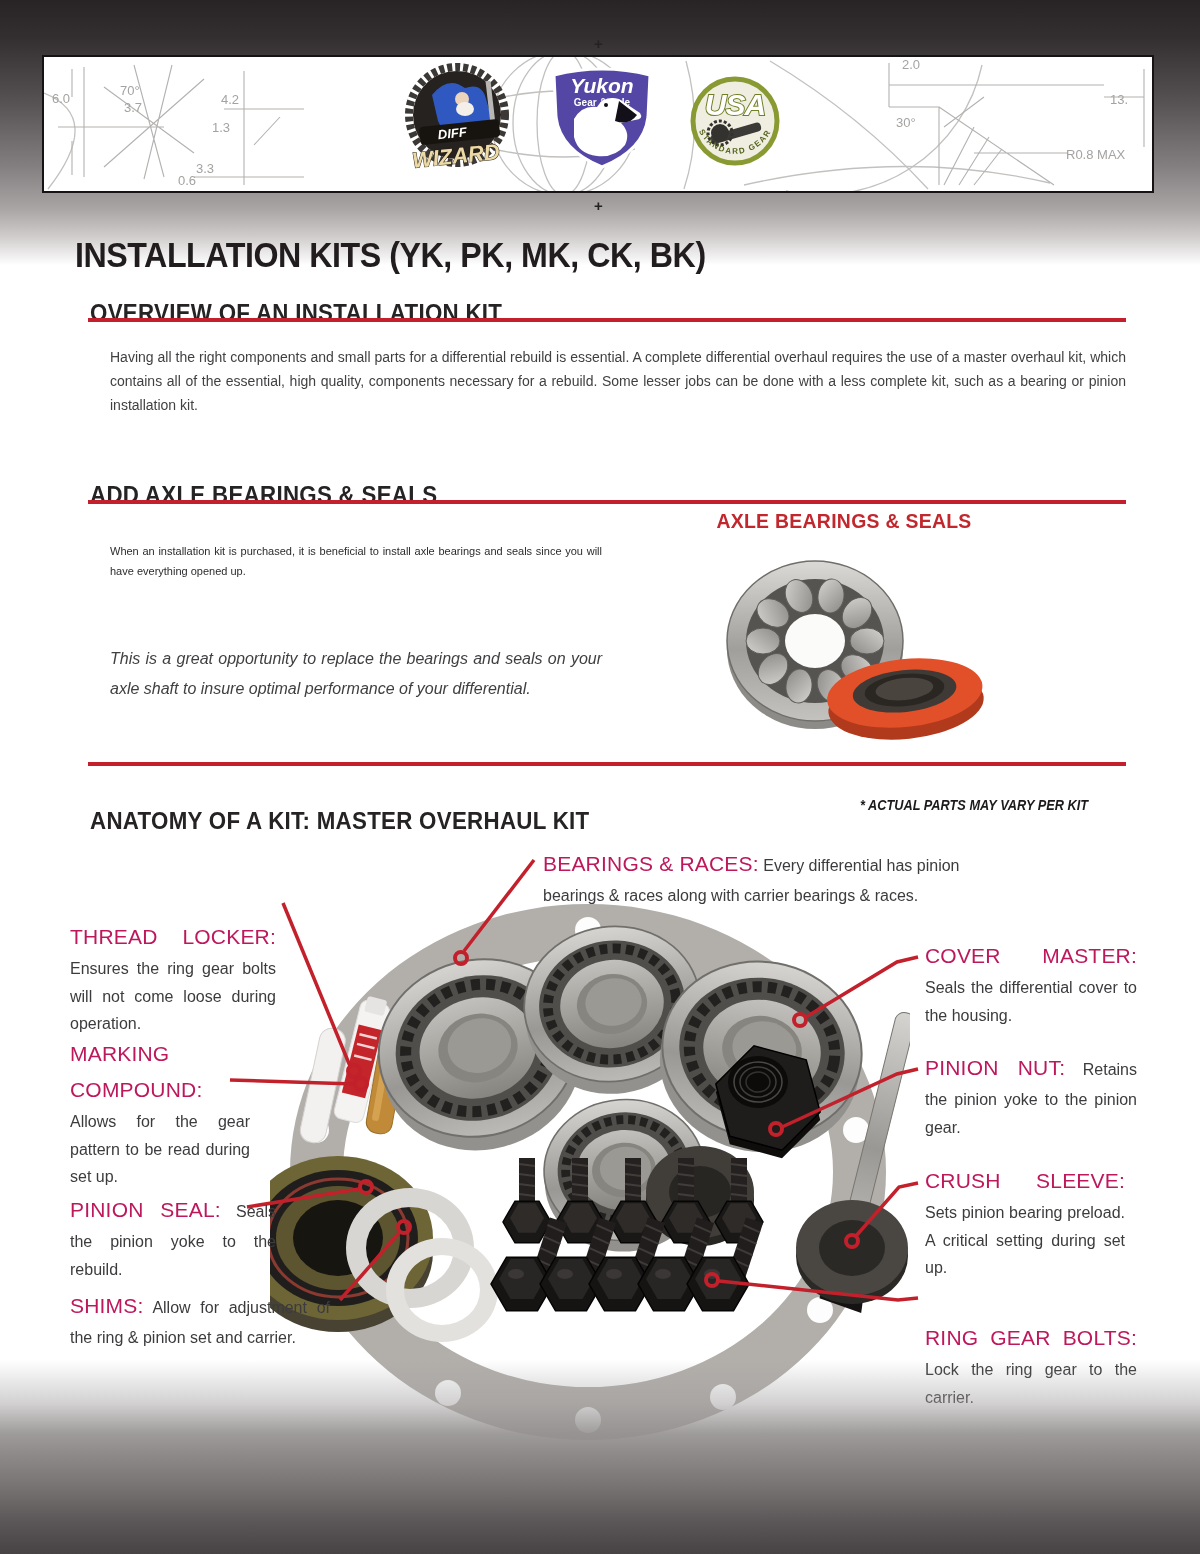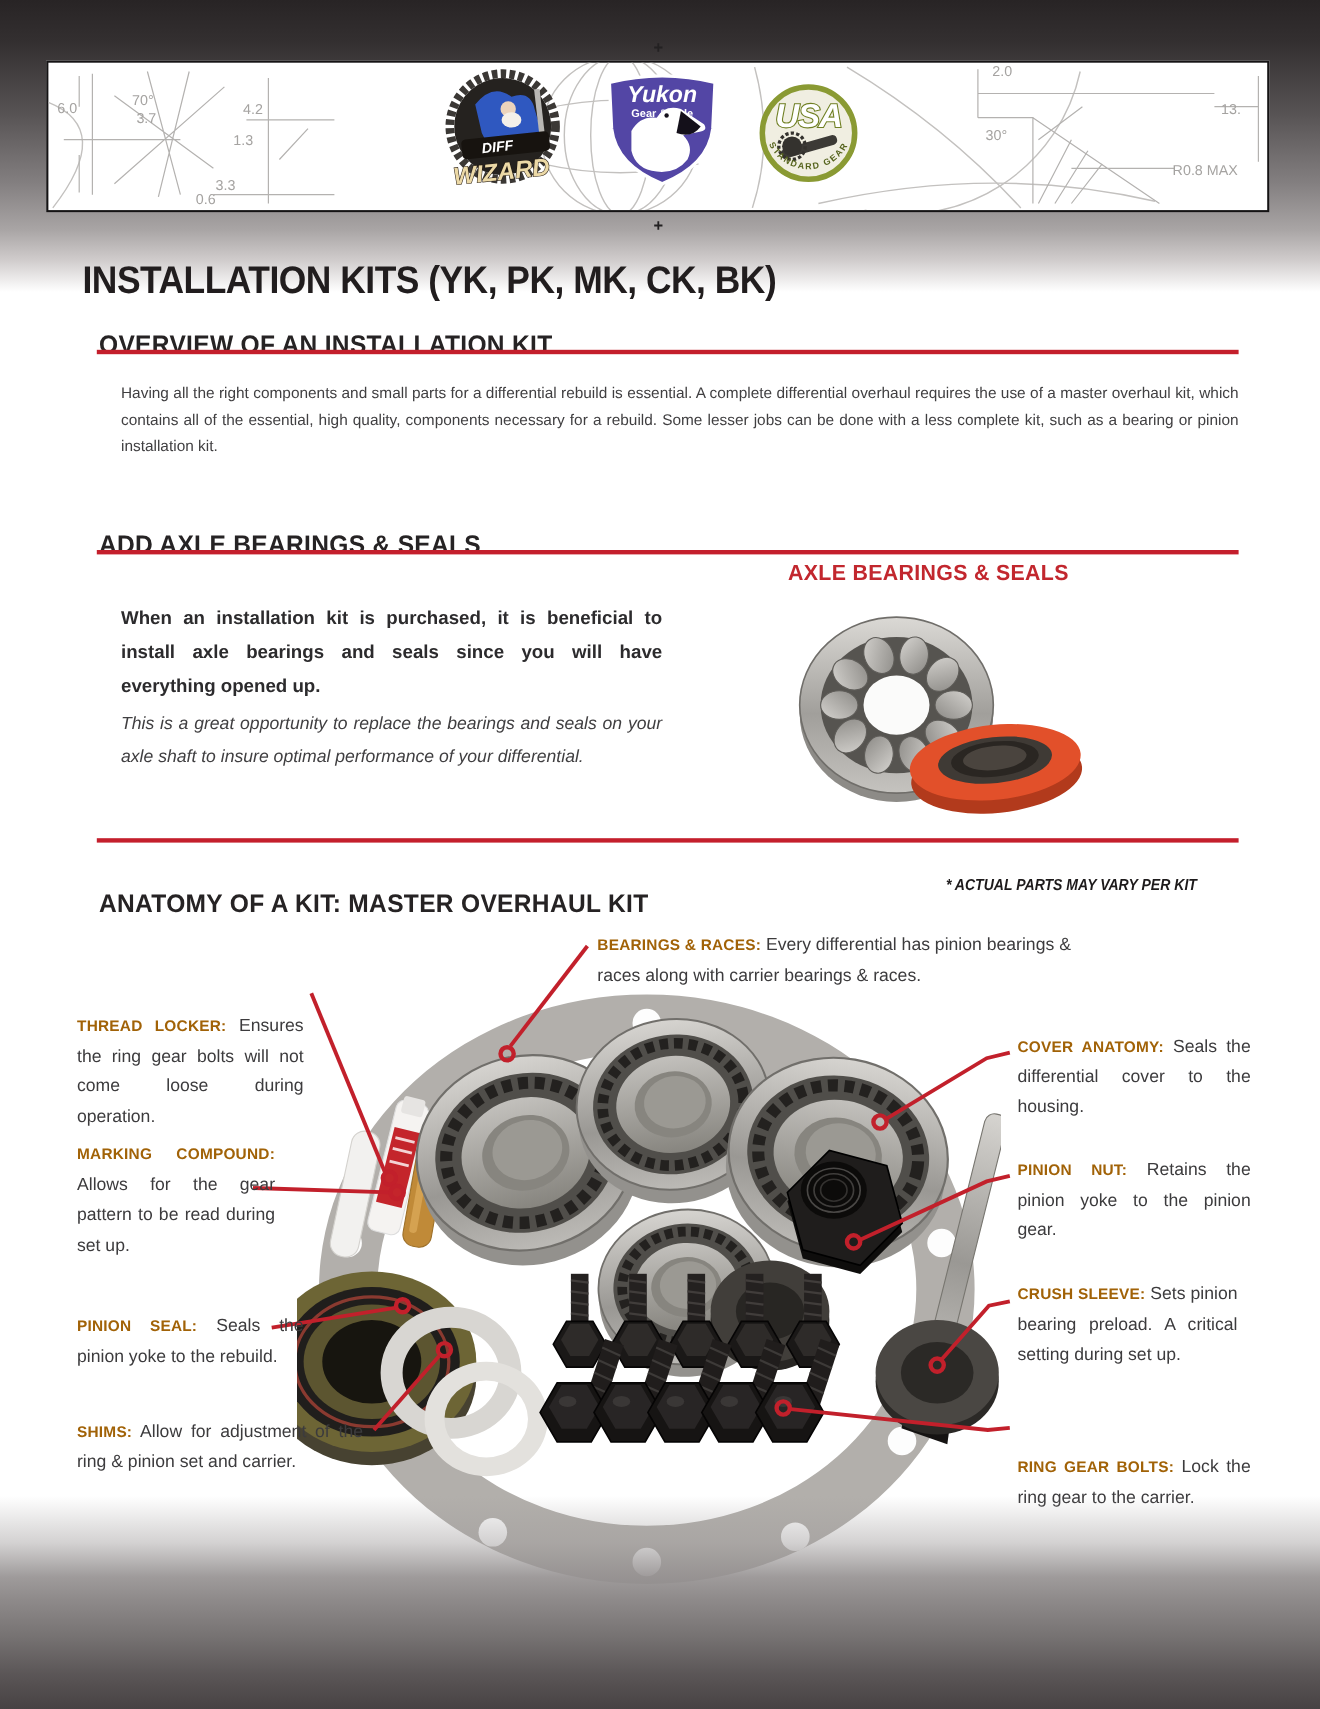--- a/index.html
+++ b/index.html
@@ -18,21 +18,21 @@
   .sec-head{position:absolute;font-size:23px;font-weight:bold;color:#262324;letter-spacing:0.3px;
     transform:scaleX(0.97);transform-origin:left center;white-space:nowrap;}
   .rule{position:absolute;left:88px;width:1038px;height:4px;background:#c41f2c;}
   .para{position:absolute;text-align:justify;font-size:14px;line-height:1.7;color:#403f41;}
   .kicker-note{position:absolute;left:860px;top:797px;width:260px;font-size:14.5px;font-weight:bold;
     font-style:italic;color:#1d1a1b;transform:scaleX(0.88);transform-origin:left center;white-space:nowrap;letter-spacing:0;}
   .axle-label{position:absolute;left:700px;top:510px;width:288px;text-align:center;font-size:20px;
     font-weight:bold;color:#c2272e;letter-spacing:0.3px;transform:scaleX(0.97);}
   
   .callout{position:absolute;text-align:justify;font-size:16px;line-height:1.72;color:#3c3b3d;z-index:3;}
-  .c-label{color:#a16207;font-weight:bold;font-size:14px;letter-spacing:0.2px;}
+  .c-label{color:#be185d;font-weight:normal;font-size:21px;letter-spacing:0.2px;}
   .c-text{color:#3c3b3d;}
   .lines-svg{position:absolute;left:60px;top:845px;width:1080px;height:600px;z-index:2;}
   .kit-svg{position:absolute;left:270px;top:900px;width:640px;height:560px;z-index:1;}
   .axle-svg{position:absolute;left:700px;top:543px;width:420px;height:212px;}
   
   .bottom-band{position:absolute;left:0;top:1360px;width:1200px;height:194px;z-index:4;
     background:linear-gradient(180deg,rgba(158,154,154,0) 0%,rgba(158,154,154,0.45) 22%,rgba(148,144,144,0.9) 38%,#8f8b8b 48%,#767272 66%,#5a5556 84%,#474243 100%);}
   svg text{font-family:"Liberation Sans",sans-serif;}
 </style>
 </head>
@@ -129,21 +129,21 @@
 
   <h1 class="main-title">INSTALLATION KITS (YK, PK, MK, CK, BK)</h1>
 
   <h2 class="sec-head" style="left:90px;top:281px;">OVERVIEW OF AN INSTALLATION KIT</h2>
   <div class="rule" style="top:318px;"></div>
   <p class="para" style="left:110px;top:332px;width:1016px;">Having all the right components and small parts for a differential rebuild is essential. A complete differential overhaul requires the use of a master overhaul kit, which contains all of the essential, high quality, components necessary for a rebuild. Some lesser jobs can be done with a less complete kit, such as a bearing or pinion installation kit.</p>
 
   <h2 class="sec-head" style="left:90px;top:463px;">ADD AXLE BEARINGS &amp; SEALS</h2>
   <div class="rule" style="top:500px;"></div>
 
-  <p class="para" style="left:110px;top:530px;width:492px;font-weight:bold;font-size:17px;line-height:1.82;color:#2c2b2d;">When an installation kit is purchased, it is beneficial to install axle bearings and seals since you will have everything opened up.</p>
+  <p class="para" style="left:110px;top:530px;width:492px;font-weight:normal;font-size:11px;line-height:1.82;color:#2c2b2d;">When an installation kit is purchased, it is beneficial to install axle bearings and seals since you will have everything opened up.</p>
   <p class="para" style="left:110px;top:628px;width:492px;line-height:1.9;font-size:16px;font-style:italic;">This is a great opportunity to replace the bearings and seals on your axle shaft to insure optimal performance of your differential.</p>
 
   <div class="axle-label">AXLE BEARINGS &amp; SEALS</div>
 
   <svg class="axle-svg" viewBox="0 0 420 212">
     <defs>
       <linearGradient id="mAx" x1="0" y1="0" x2="0" y2="1">
         <stop offset="0" stop-color="#dbd9d5"></stop>
           <stop offset="0.55" stop-color="#a19f9b"></stop>
           <stop offset="1" stop-color="#c5c3bf"></stop>
@@ -382,21 +382,21 @@
   </div>
   <div class="callout" style="left:70px;top:1192px;width:206px;">
     <span class="c-label">PINION SEAL:</span>
     <span class="c-text">Seals the pinion yoke to the rebuild.</span>
   </div>
   <div class="callout" style="left:70px;top:1288px;width:260px;">
     <span class="c-label">SHIMS:</span>
     <span class="c-text">Allow for adjustment of the ring &amp; pinion set and carrier.</span>
   </div>
   <div class="callout" style="left:925px;top:938px;width:212px;">
-    <span class="c-label">COVER ANATOMY:</span>
+    <span class="c-label">COVER MASTER:</span>
     <span class="c-text">Seals the differential cover to the housing.</span>
   </div>
   <div class="callout" style="left:925px;top:1050px;width:212px;">
     <span class="c-label">PINION NUT:</span>
     <span class="c-text">Retains the pinion yoke to the pinion gear.</span>
   </div>
   <div class="callout" style="left:925px;top:1163px;width:200px;">
     <span class="c-label">CRUSH SLEEVE:</span>
     <span class="c-text">Sets pinion bearing preload. A critical setting during set up.</span>
   </div>

